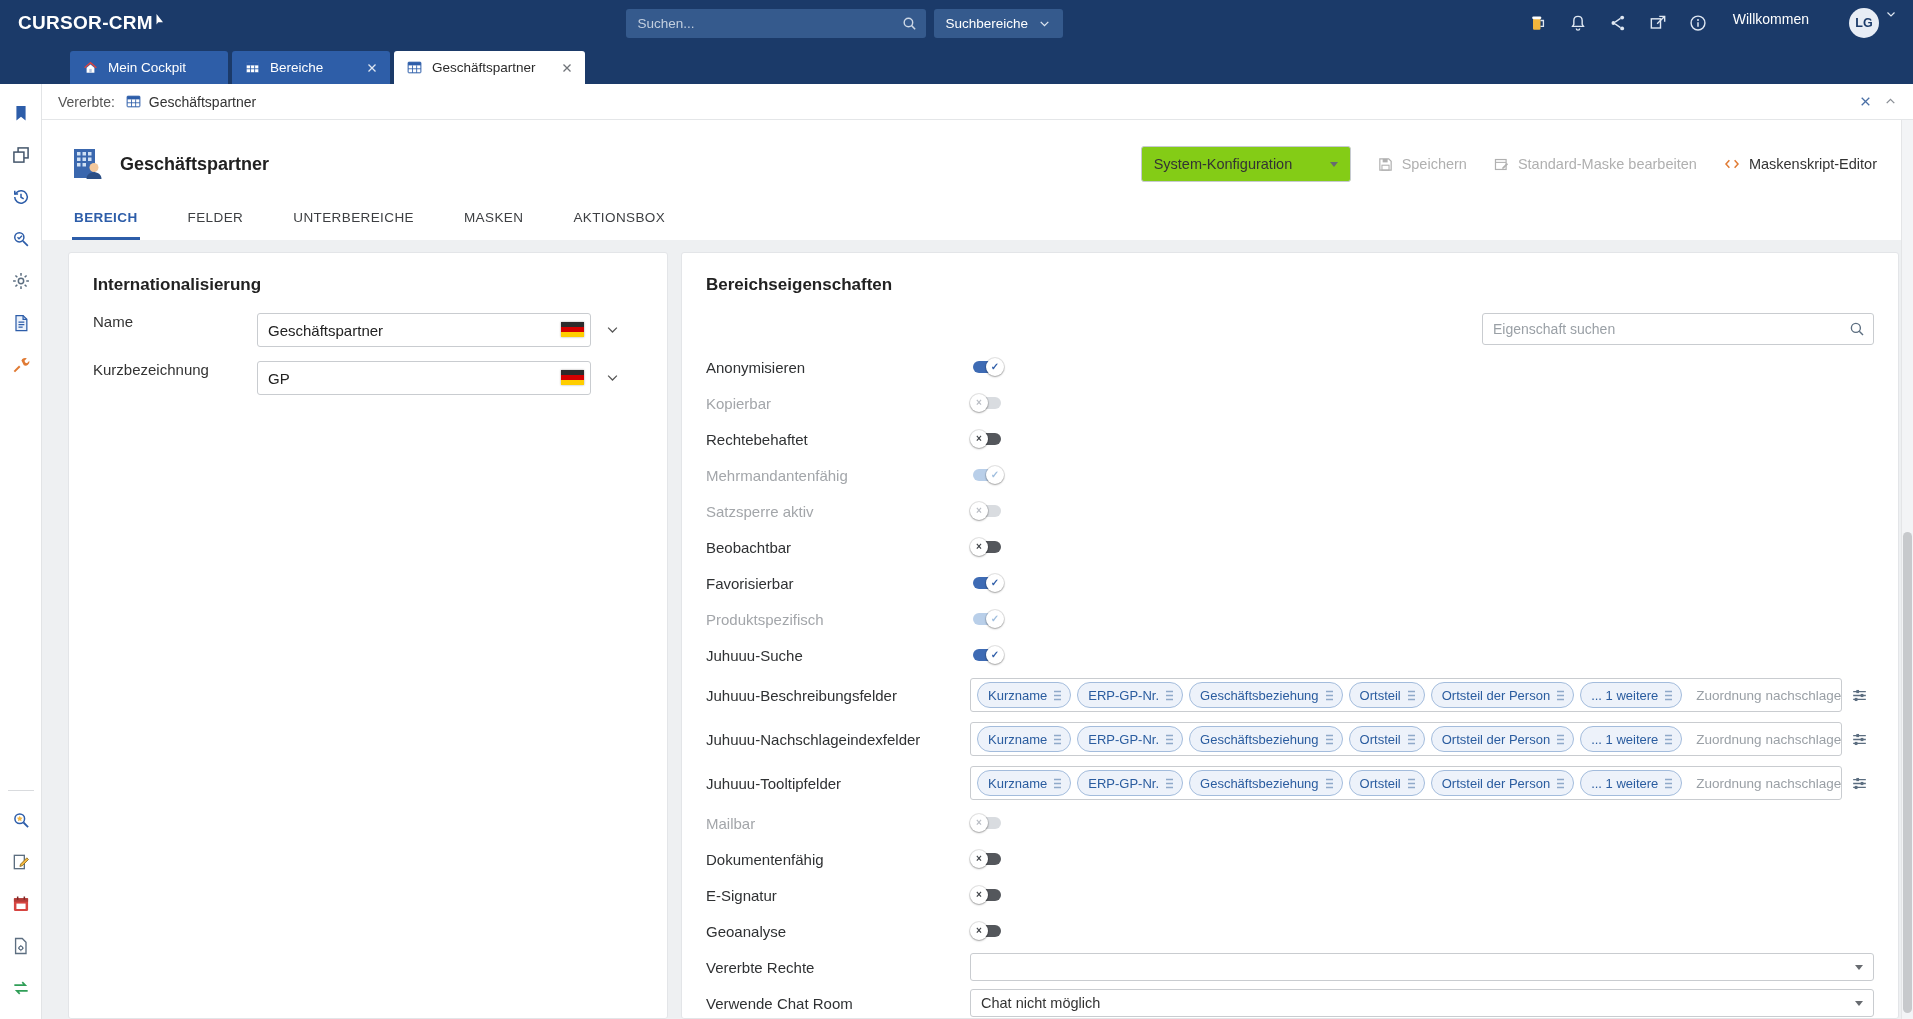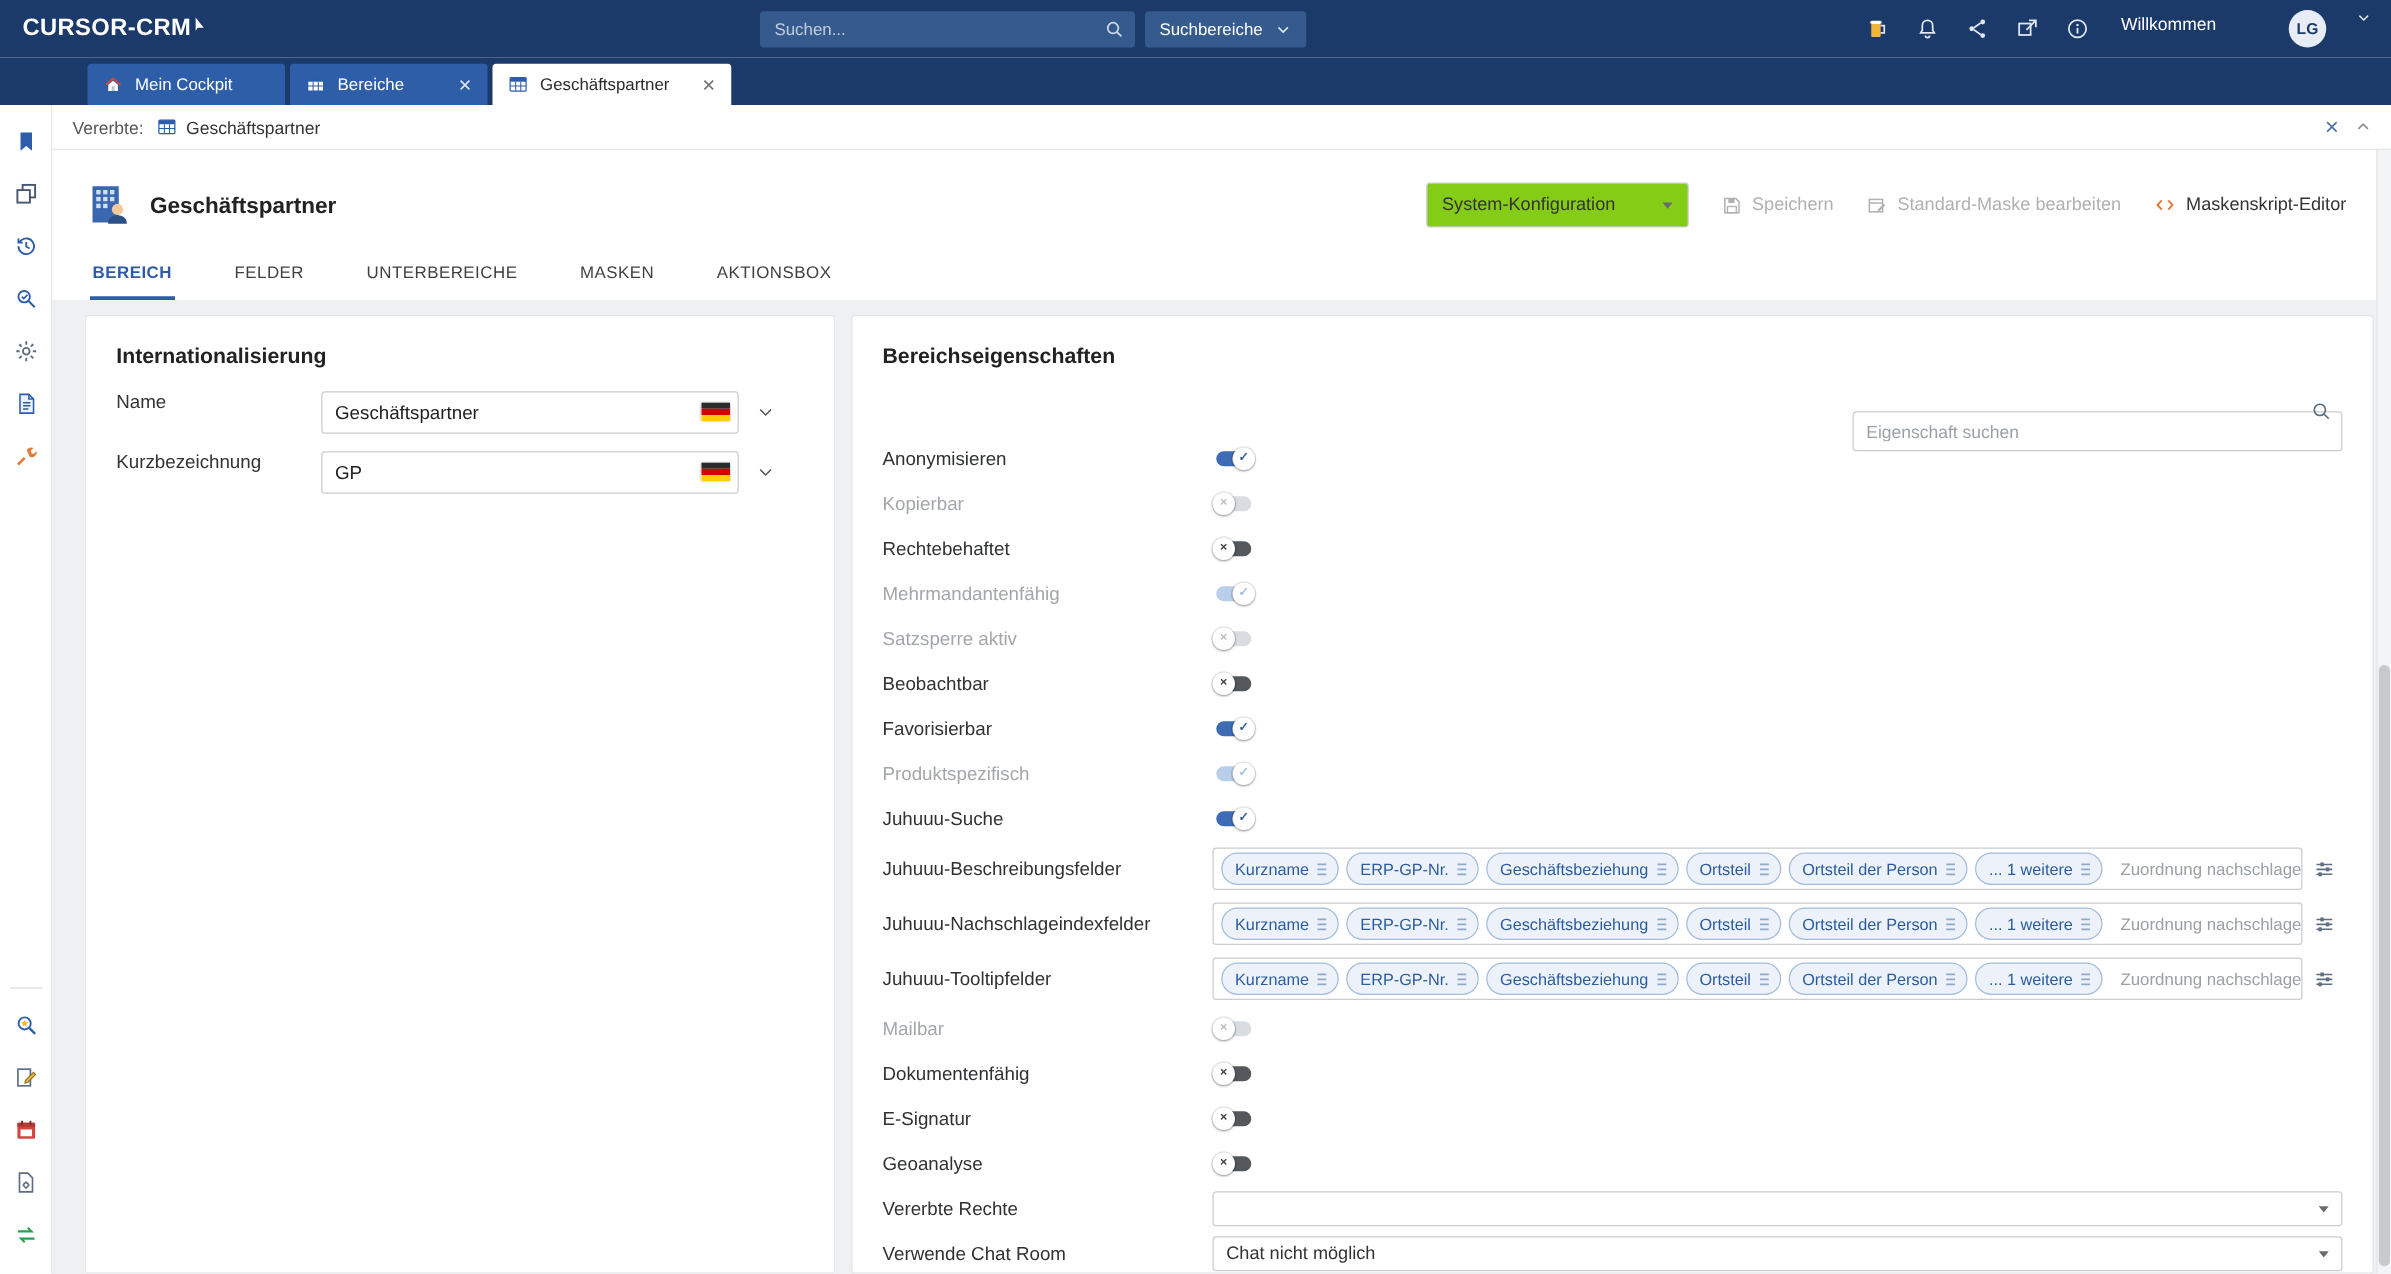--- a/index.html
+++ b/index.html
@@ -12,21 +12,21 @@
   .brand{color:#fff;font-size:19px;font-weight:bold;letter-spacing:.3px;display:flex;align-items:flex-start;gap:2px;}
   .brand .sail{line-height:0;margin-top:1px;}
   .search-wrap{position:relative;width:300px;height:29px;margin-left:auto;}
   .search-wrap input{width:100%;height:100%;background:#355a8d;border:none;border-radius:3px;padding:0 32px 0 12px;color:#fff;font-size:13.5px;}
   .search-wrap input::placeholder{color:#c3cfdf;}
   .search-wrap .mag{position:absolute;right:8px;top:6px;color:#cdd8e6;line-height:0;}
   .scope-btn{height:29px;background:#355a8d;border-radius:3px;margin-left:8px;display:flex;align-items:center;gap:10px;padding:0 12px;color:#fff;font-size:13.5px;cursor:pointer;}
   .scope-btn .chev{line-height:0;color:#dfe7f2;}
   .tb-actions{display:flex;align-items:center;gap:14px;margin-left:auto;}
   .tb-icon{width:26px;height:26px;display:flex;align-items:center;justify-content:center;cursor:pointer;line-height:0;}
-  .welcome-wrap{display:flex;align-items:flex-start;gap:24px;margin-left:22px;color:#fff;}
+  .welcome-wrap{display:flex;align-items:flex-start;gap:6px;margin-left:22px;color:#fff;}
   .welcome{font-size:14px;align-self:flex-start;margin-top:3px;}
   .avatar{width:30px;height:30px;border-radius:50%;background:#e8edf5;color:#1b3a69;font-size:12.5px;font-weight:bold;display:flex;align-items:center;justify-content:center;cursor:pointer;margin-left:34px;}
   .w-chev{color:#dfe7f2;line-height:0;cursor:pointer;}
 
   
   .tabrow{height:38px;background:#1b3a69;display:flex;align-items:flex-end;padding-left:70px;gap:4px;}
   .tab{height:33px;display:flex;align-items:center;gap:9px;padding:0 12px;background:#2e5ea8;color:#fff;border-radius:3px 3px 0 0;font-size:13.5px;cursor:pointer;min-width:158px;}
   .tab .tab-label{white-space:nowrap;}
   .tab .tab-close{margin-left:auto;color:rgba(255,255,255,.85);line-height:0;padding-left:16px;cursor:pointer;}
   .tab.active{background:#fff;color:#2b2b2b;}
@@ -75,21 +75,21 @@
   .intl-row{display:flex;align-items:flex-start;height:40px;margin-bottom:8px;}
   .f-label{width:164px;font-size:15px;color:#333;flex:none;}
   .f-input{position:relative;width:334px;height:34px;flex:none;}
   .f-input input{width:100%;height:100%;border:1px solid #c9ccd0;border-radius:3px;padding:0 38px 0 10px;font-size:15px;color:#222;}
   .f-input .flag{position:absolute;right:7px;top:9px;line-height:0;box-shadow:0 0 2px rgba(0,0,0,.35);}
   .f-expand{width:32px;height:32px;display:flex;align-items:center;justify-content:center;color:#555;cursor:pointer;margin-left:5px;line-height:0;}
 
   
   .prop-search-row{display:flex;justify-content:flex-end;margin-top:0;}
   .prop-search{position:relative;width:392px;height:32px;}
-  .prop-search input{width:100%;height:100%;border:1px solid #c9ccd0;border-radius:3px;padding:0 34px 0 10px;font-size:14px;color:#737373;margin-top:16px;}
+  .prop-search input{width:100%;height:100%;border:1px solid #c9ccd0;border-radius:3px;padding:0 34px 0 10px;font-size:14px;color:#737373;}
   .prop-search input::placeholder{color:#9aa0a6;}
   .prop-search .mag{position:absolute;right:8px;top:7px;color:#5c6e80;line-height:0;}
   .prop-rows{margin-top:4px;}
   .prow{display:flex;align-items:center;min-height:36px;}
   .prow.chips-row{min-height:44px;}
   .row-label{width:264px;flex:none;font-size:15px;color:#2f3133;}
   .row-label.dim{color:#a3a6aa;}
 
   
   .toggle{position:relative;width:34px;height:18px;flex:none;cursor:pointer;}

